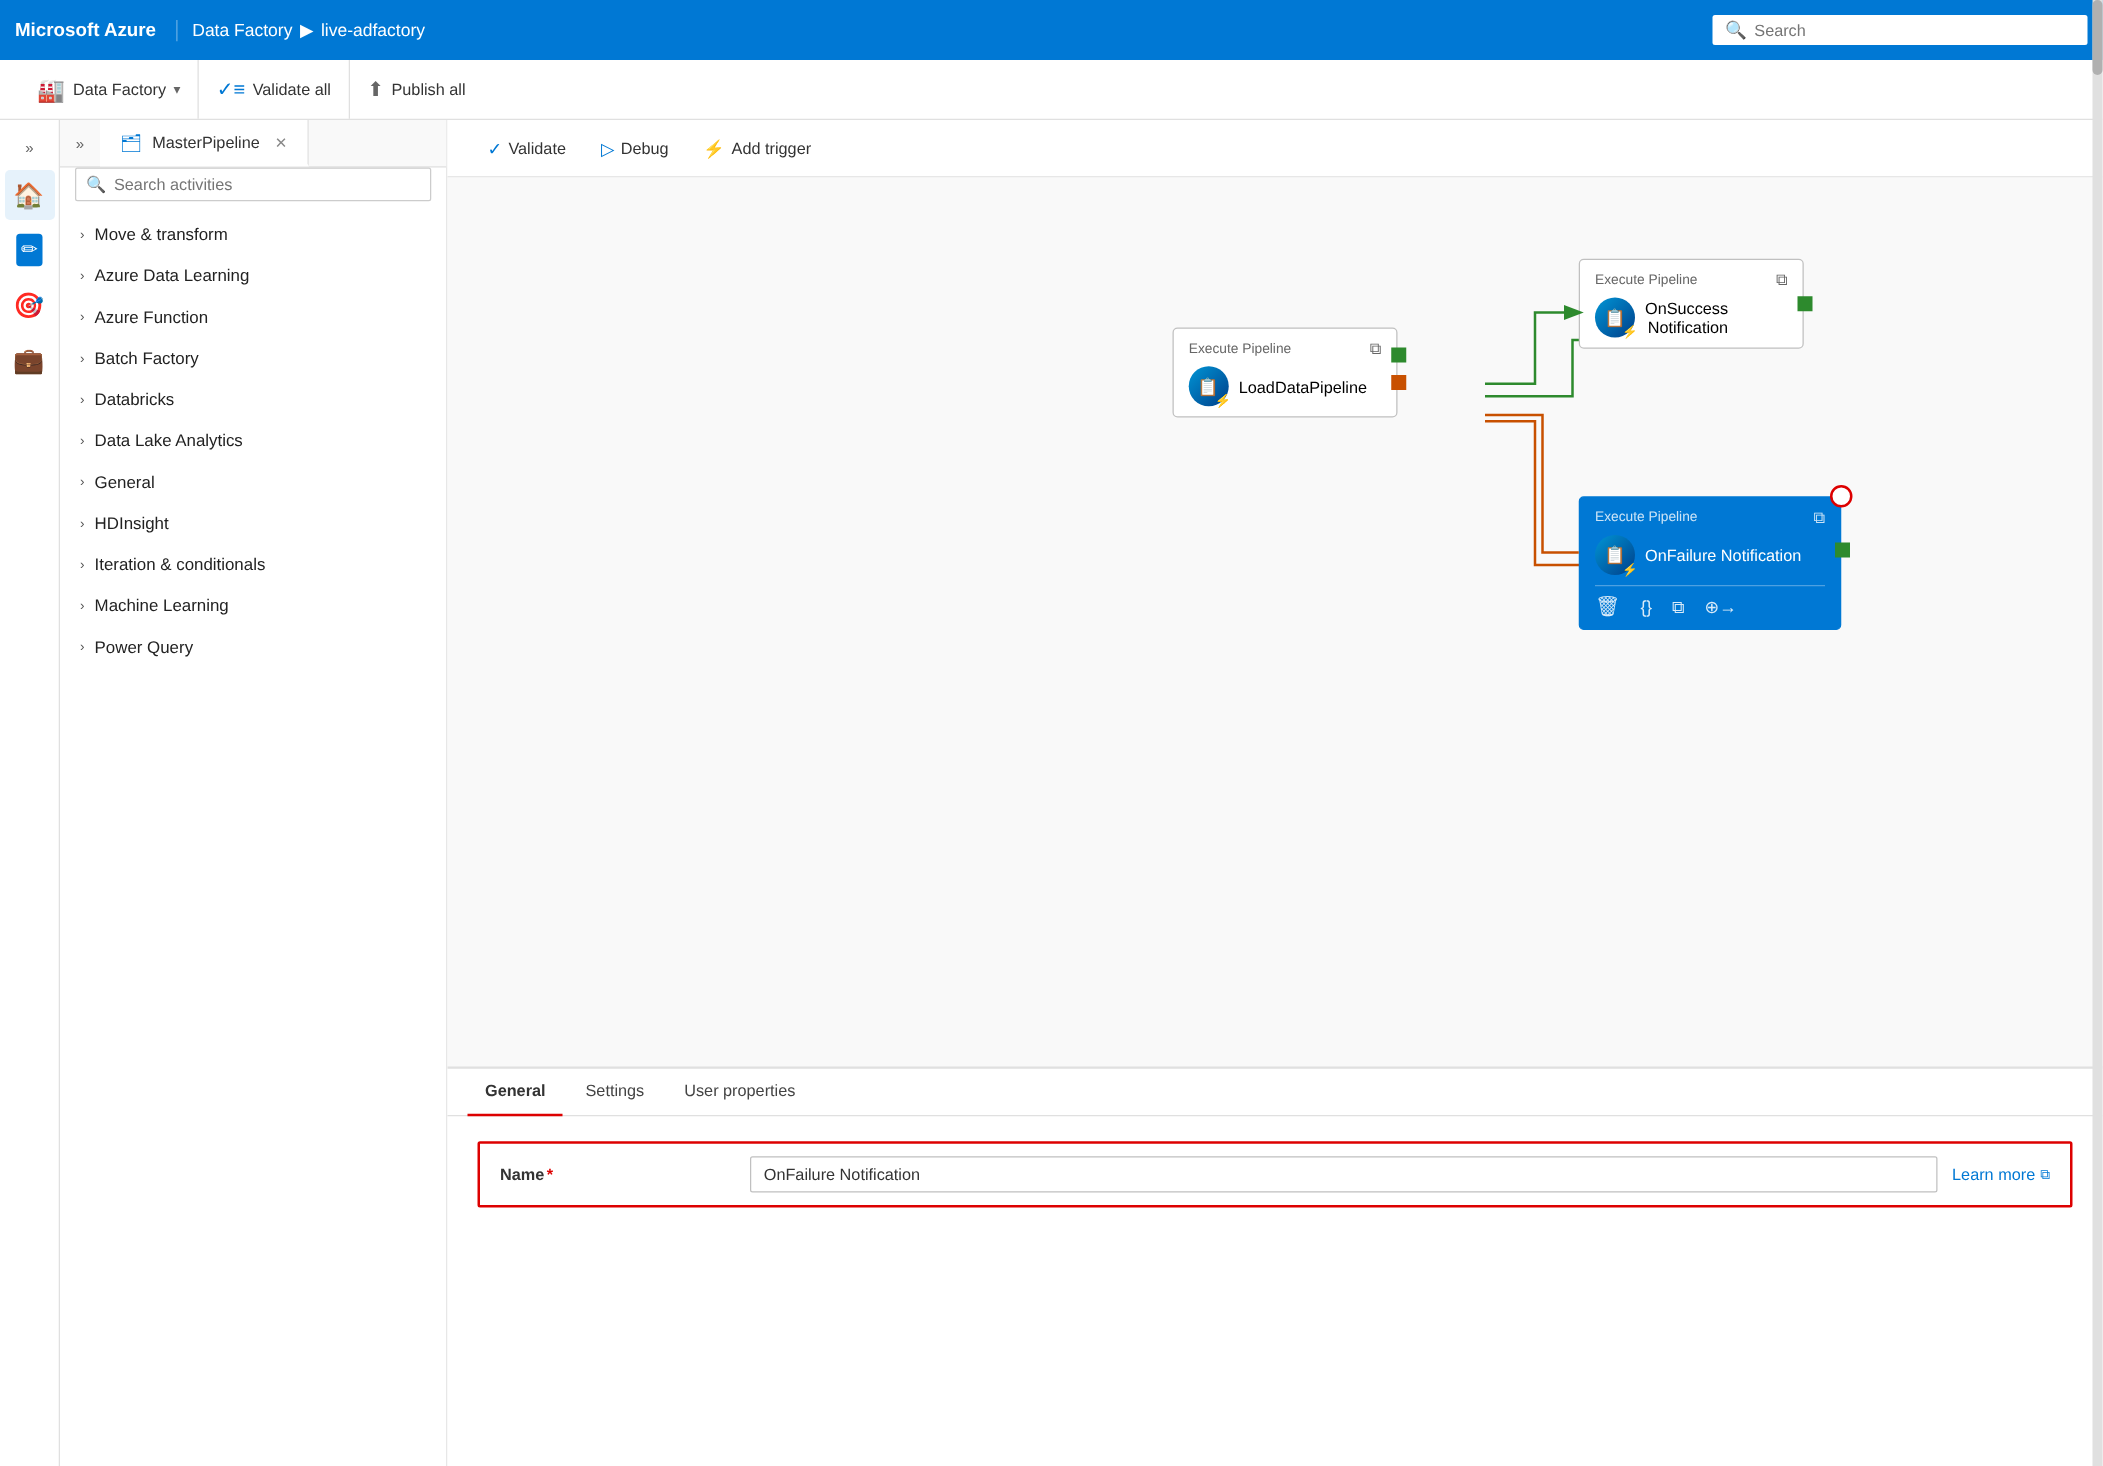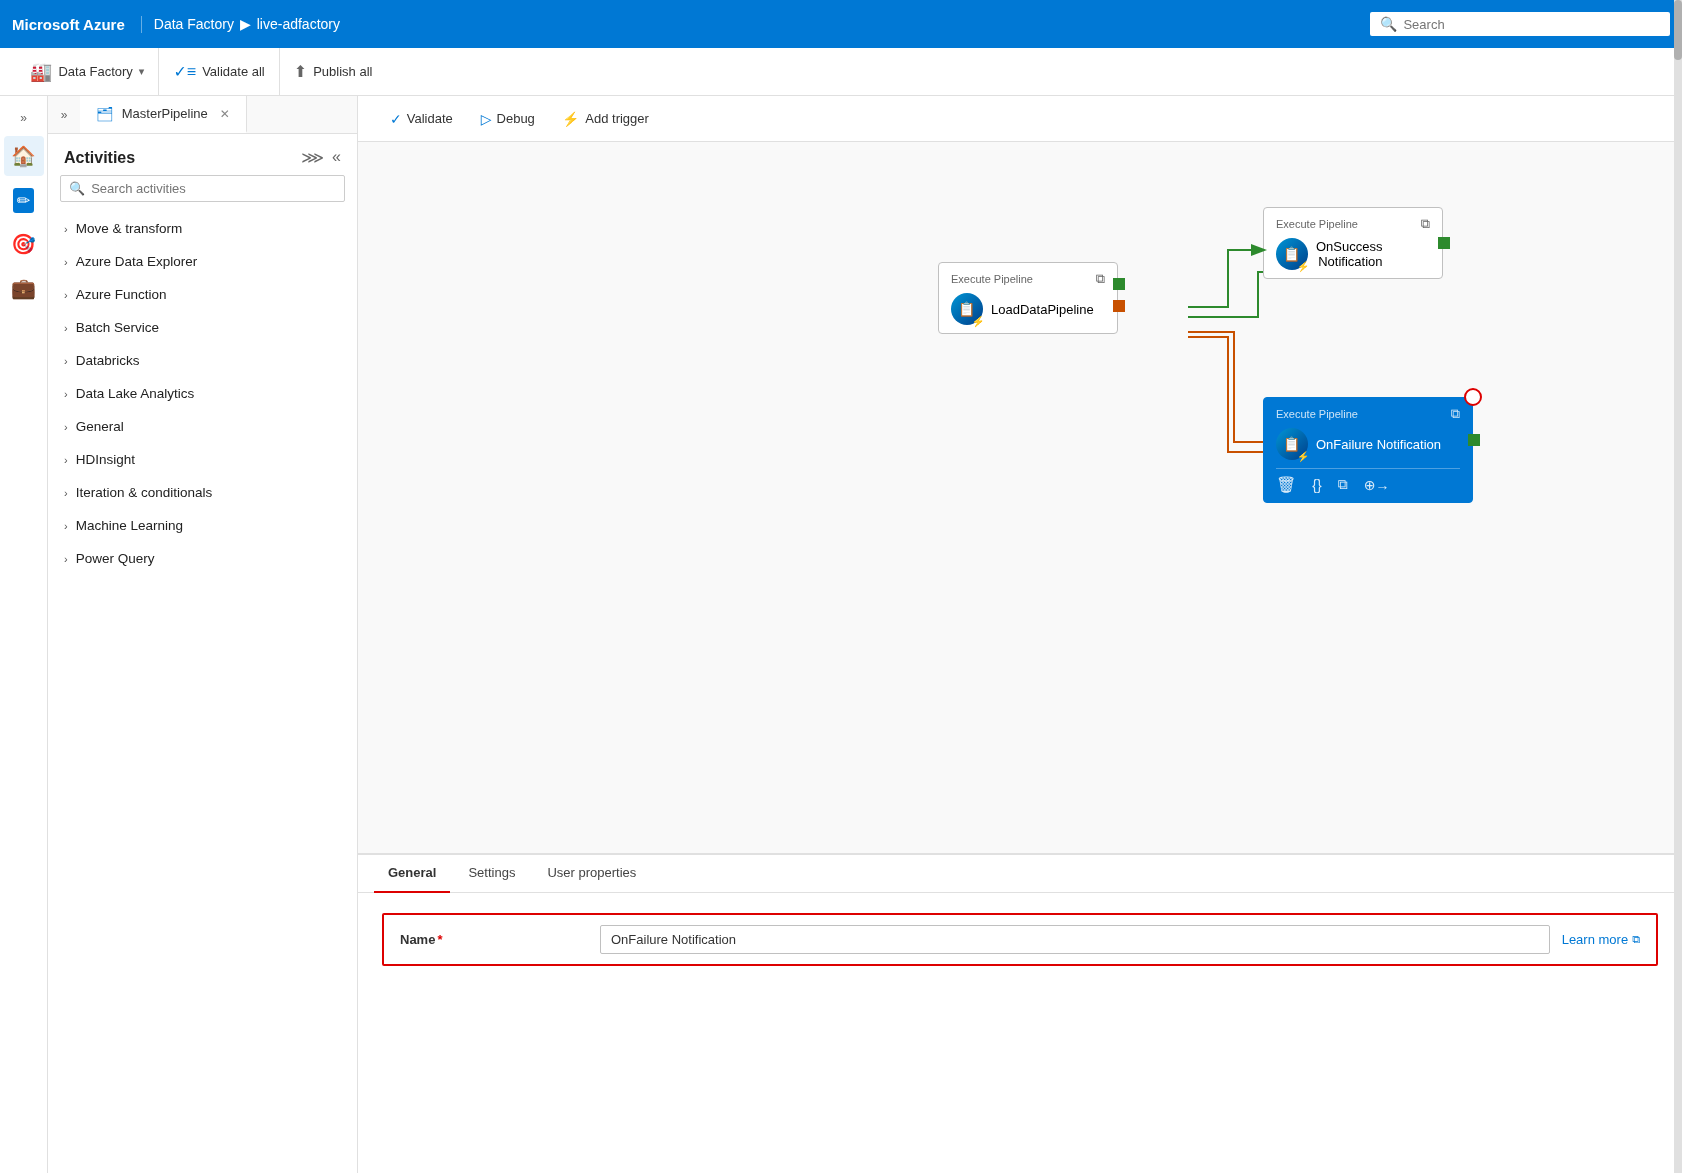--- a/index.html
+++ b/index.html
@@ -468,49 +468,42 @@
 
     <div class="tab-bar">
       <div style="width:32px; display:flex; align-items:center; justify-content:center; cursor:pointer; color:#666; font-size:12px; height:100%;">»</div>
       <div class="pipeline-tab">
         <span style="color:#0078d4; font-size:14px;">🗂</span>
         <span>MasterPipeline</span>
         <span class="close-btn">✕</span>
       </div>
     </div>
 
-    <div class="activities-panel-header">
-      <span class="activities-title">Activities</span>
-      <div class="activities-header-icons">
-        <span style="cursor:pointer; font-size:16px;">⋙</span>
-        <span style="cursor:pointer; font-size:16px;">«</span>
-      </div>
-    </div>
 
     <div class="activities-search">
       <span style="color:#888; font-size:13px;">🔍</span>
       <input type="text" placeholder="Search activities" style="">
     </div>
 
     <div class="activities-list">
       <div class="activity-item">
         <span class="activity-chevron">›</span>
         <span>Move &amp; transform</span>
       </div>
       <div class="activity-item">
         <span class="activity-chevron">›</span>
-        <span>Azure Data Explorer</span>
+        <span>Azure Data Learning</span>
       </div>
       <div class="activity-item">
         <span class="activity-chevron">›</span>
         <span>Azure Function</span>
       </div>
       <div class="activity-item">
         <span class="activity-chevron">›</span>
-        <span>Batch Service</span>
+        <span>Batch Factory</span>
       </div>
       <div class="activity-item">
         <span class="activity-chevron">›</span>
         <span>Databricks</span>
       </div>
       <div class="activity-item">
         <span class="activity-chevron">›</span>
         <span>Data Lake Analytics</span>
       </div>
       <div class="activity-item">

